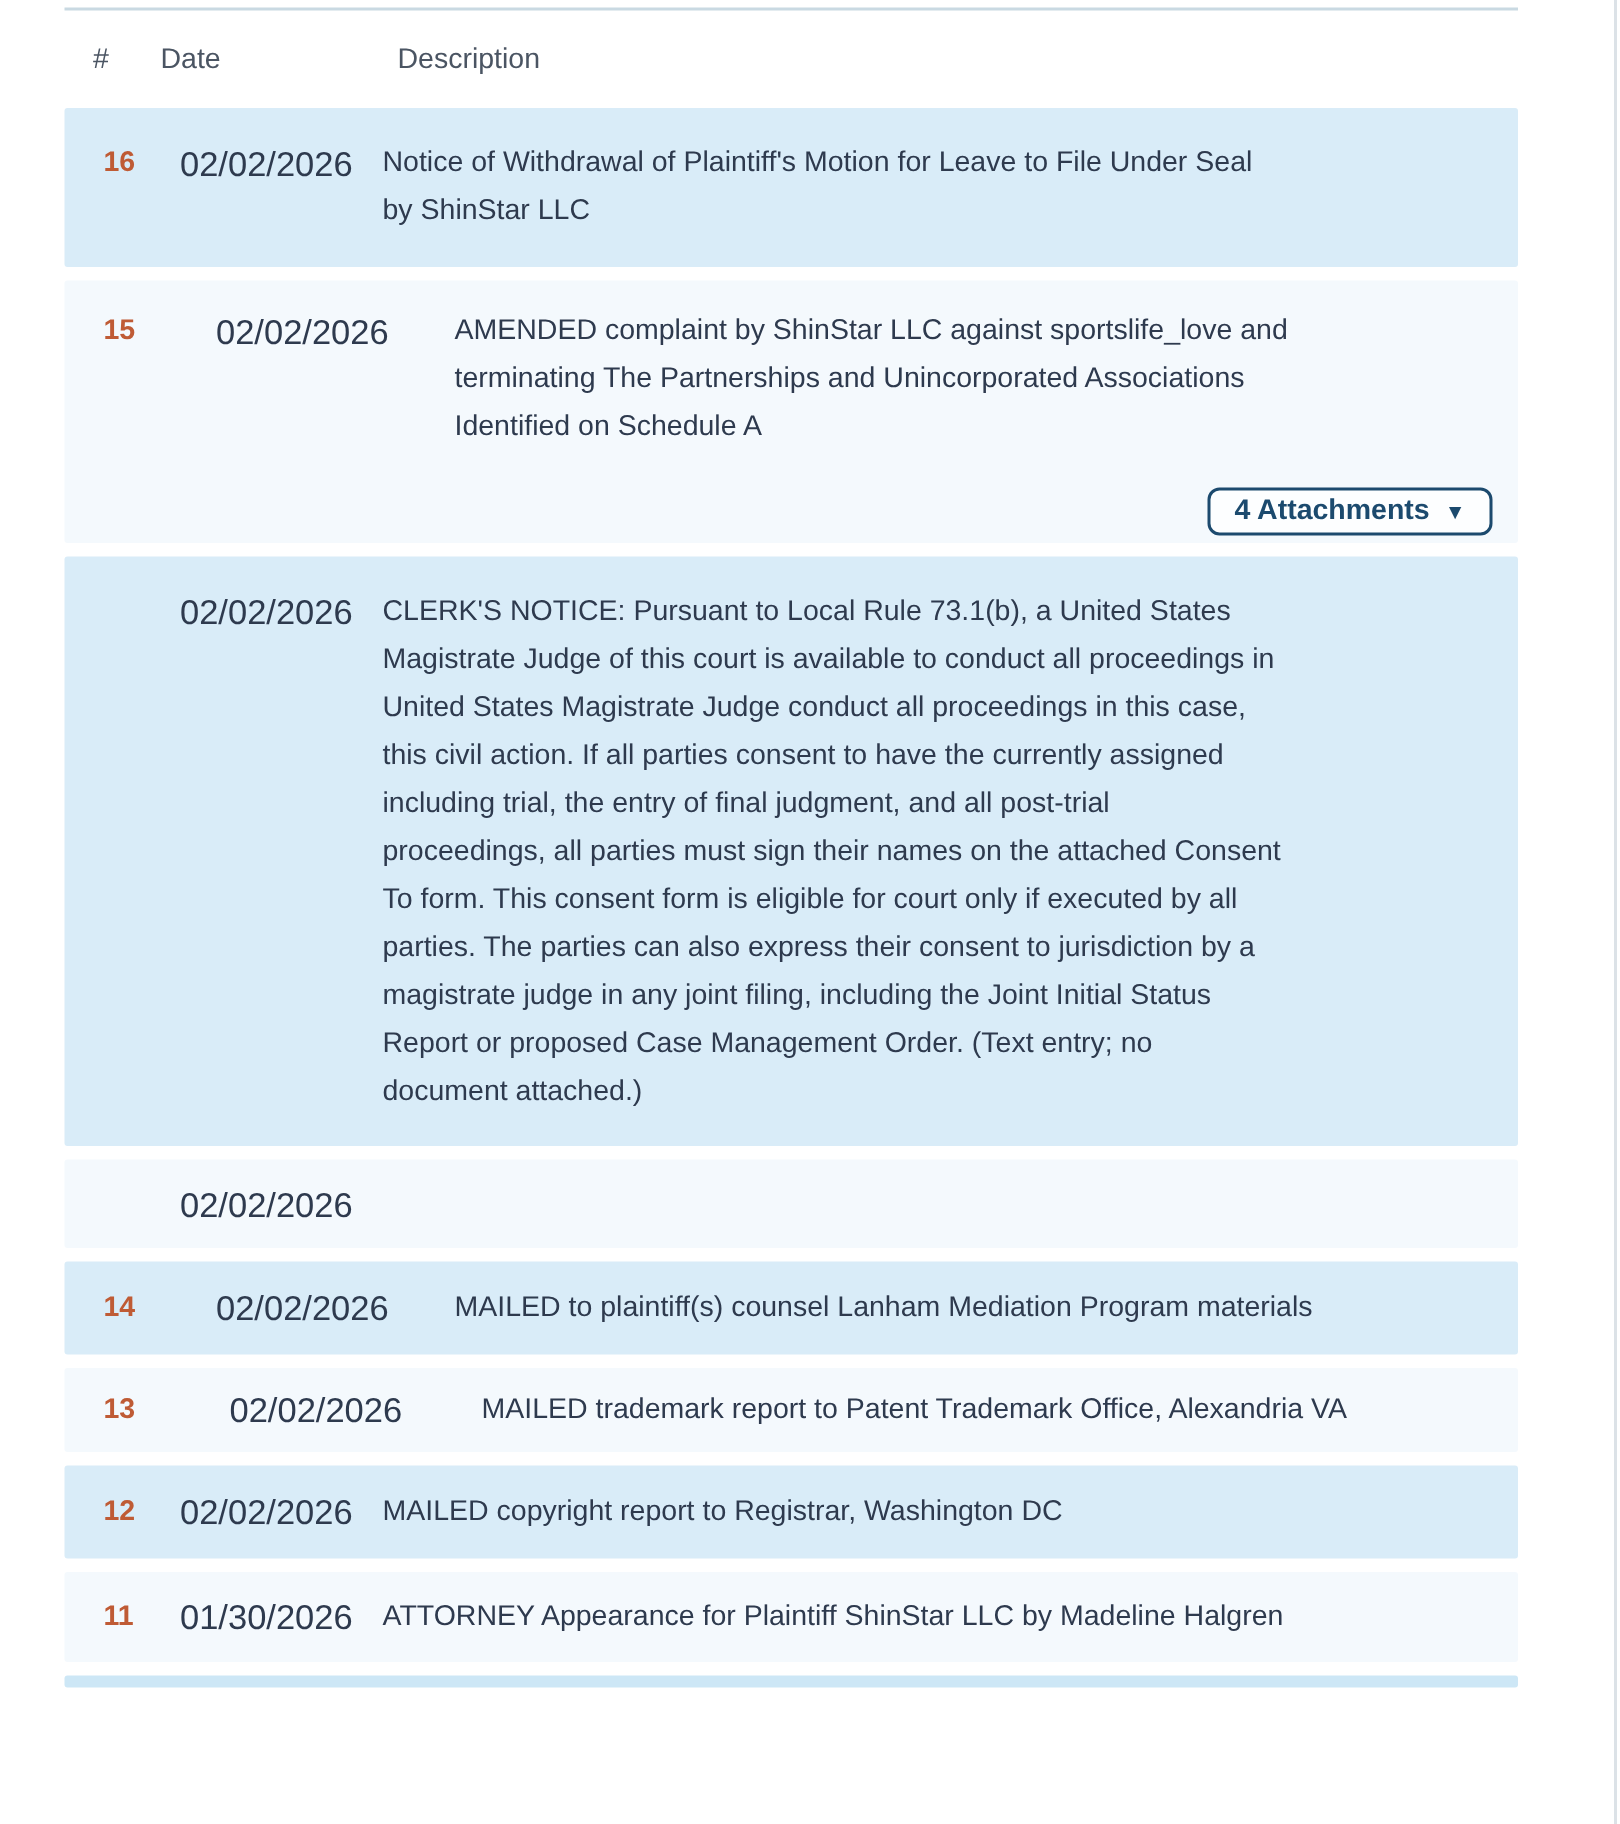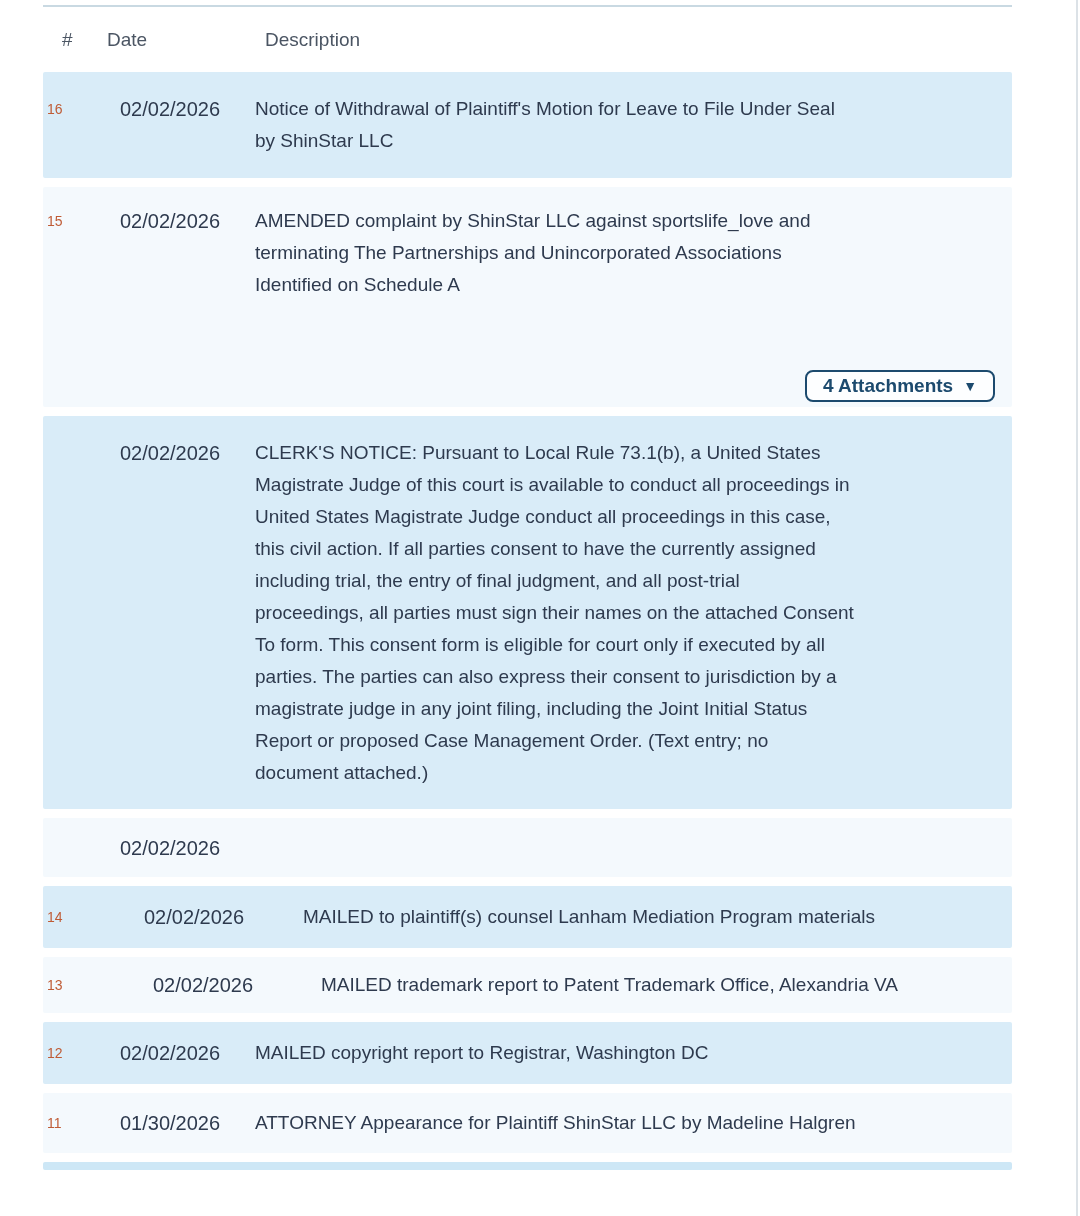--- a/index.html
+++ b/index.html
@@ -52,44 +52,44 @@
   .row {
     display: flex;
     margin-bottom: 9px;
     border-radius: 2px;
   }
   .tone-blue { background: #d9ecf8; }
   .tone-light { background: #f4f9fd; }
   .cell { box-sizing: border-box; }
   .cell.num {
     width: 77px;
-    padding-left: 4px;
-    font-weight: normal;
+    padding-left: 26px;
+    font-weight: bold;
     color: #bf5b35;
-    font-size: 14px;
+    font-size: 19px;
     line-height: 32px;
   }
   .cell.date {
     width: 135px;
-    font-size: 20px;
+    font-size: 23px;
     line-height: 32px;
     color: #2e3a4e;
     white-space: nowrap;
   }
   .cell.desc {
     flex: 1;
     font-size: 19px;
     line-height: 32px;
     color: #2e3a4e;
     padding-right: 17px;
   }
   .line { white-space: nowrap; }
   
   .row-a { padding: 21px 0 21px 0; }
-  .row-b { padding: 18px 0 5px 0; }
+  .row-b { padding: 18px 0 5px 0; gap: 24px; }
   .row-c { padding: 21px 0 20px 0; }
   .row-d { padding: 14px 0 13px 0; }
   .row-e { padding: 15px 0 15px 0; gap: 24px; }
   .row-f { padding: 12px 0 12px 0; gap: 33px; }
   .row-g { padding: 15px 0 15px 0; }
   .row-h { padding: 14px 0 14px 0; }
   .attach-wrap {
     display: flex;
     justify-content: flex-end;
     margin-top: 24px;
@@ -101,21 +101,20 @@
     padding: 0 16px;
     background: #fdfeff;
     border: 2px solid #1c4a6e;
     border-radius: 8px;
     color: #1c4a6e;
     font-weight: bold;
     font-size: 19px;
     font-family: "Liberation Sans", sans-serif;
     cursor: pointer;
     box-sizing: border-box;
-    margin-top: 45px;
   }
   .caret {
     font-size: 14px;
     margin-left: 10px;
     line-height: 1;
   }
   .partial {
     height: 8px;
     padding: 0;
     margin-bottom: 0;

